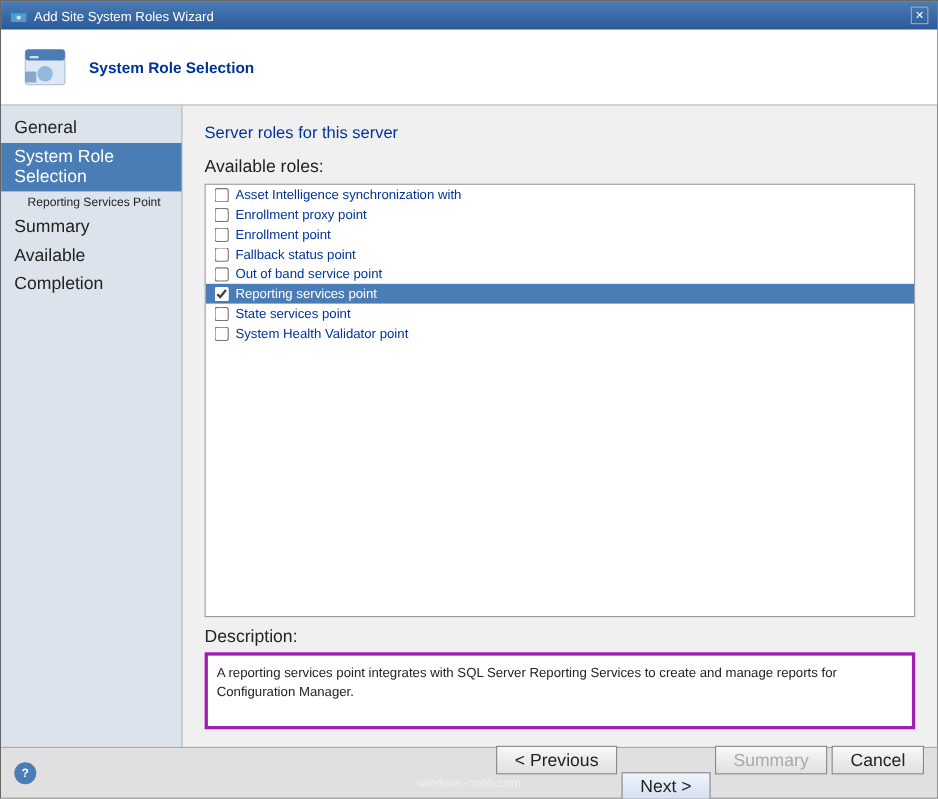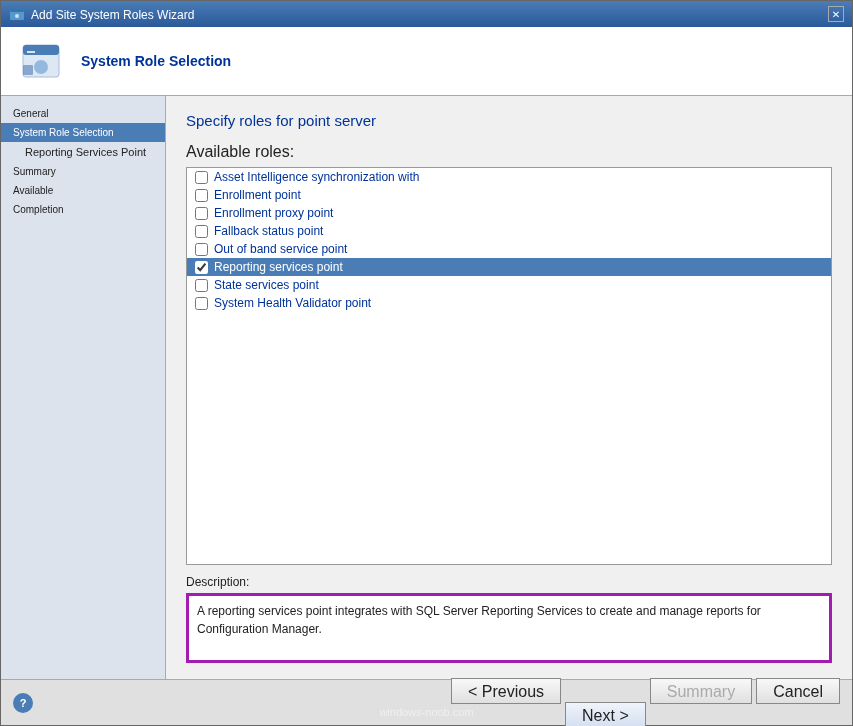--- a/index.html
+++ b/index.html
@@ -94,21 +94,21 @@
     
     .sidebar {
       width: 165px;
       background: #dce3ec;
       border-right: 1px solid #aaa;
       flex-shrink: 0;
       padding: 8px 0;
     }
     .sidebar-item {
       padding: 4px 12px;
-      font-size: 10px;
+      font-size: 16px;
       color: #222;
       cursor: pointer;
     }
     .sidebar-item.active {
       background: #4a7cb5;
       color: white;
     }
     .sidebar-item.sub {
       padding-left: 24px;
       font-size: 11px;
@@ -165,21 +165,21 @@
     .role-checkbox {
       width: 13px;
       height: 13px;
       flex-shrink: 0;
     }
 
     .description-section {
       flex-shrink: 0;
     }
     .description-label {
-      font-size: 12px;
+      font-size: 16px;
       margin-bottom: 4px;
       color: #222;
     }
     .description-box {
       border: 3px solid #a21caf;
       background: white;
       padding: 6px 8px;
       font-size: 12px;
       color: #222;
       min-height: 70px;
@@ -282,37 +282,37 @@
     <div class="sidebar">
       <div class="sidebar-item">General</div>
       <div class="sidebar-item active">System Role Selection</div>
       <div class="sidebar-item sub">Reporting Services Point</div>
       <div class="sidebar-item">Summary</div>
       <div class="sidebar-item">Available</div>
       <div class="sidebar-item">Completion</div>
     </div>
 
     <div class="main-content">
-      <div class="page-title">Specify roles for point server</div>
+      <div class="page-title">Server roles for this server</div>
 
       <div class="available-roles-label">Available roles:</div>
 
       <div class="roles-list-container">
 
       <div class="role-item">
             <input type="checkbox" class="role-checkbox" style="">
             <span>Asset Intelligence synchronization with</span>
           </div>
           <div class="role-item">
             <input type="checkbox" class="role-checkbox" style="">
+            <span>Enrollment proxy point</span>
+          </div>
+          <div class="role-item">
+            <input type="checkbox" class="role-checkbox" style="">
             <span>Enrollment point</span>
-          </div>
-          <div class="role-item">
-            <input type="checkbox" class="role-checkbox" style="">
-            <span>Enrollment proxy point</span>
           </div>
           <div class="role-item">
             <input type="checkbox" class="role-checkbox" style="">
             <span>Fallback status point</span>
           </div>
           <div class="role-item">
             <input type="checkbox" class="role-checkbox" style="">
             <span>Out of band service point</span>
           </div>
           <div class="role-item selected">

